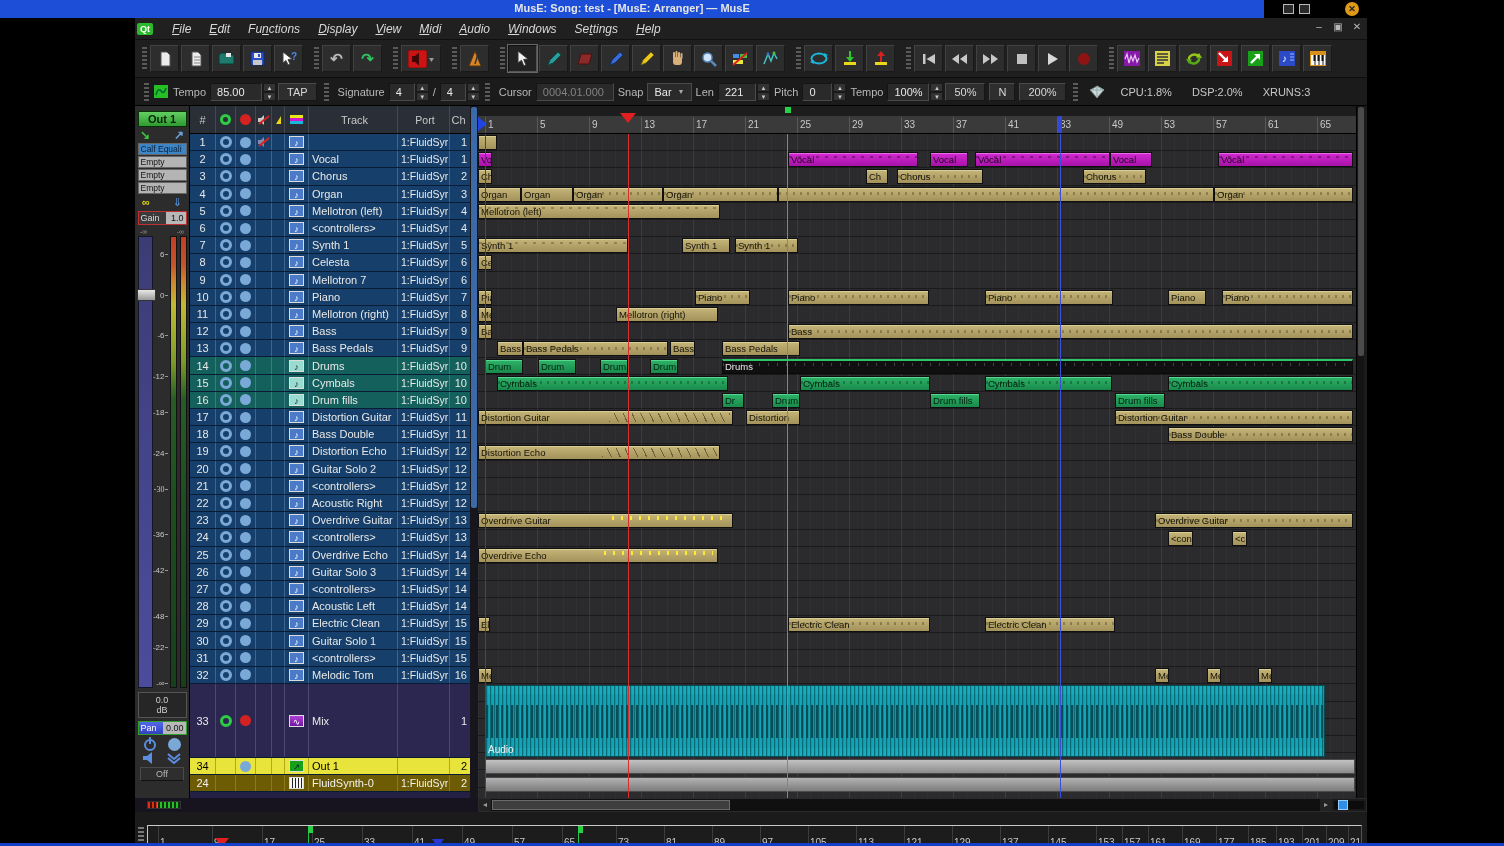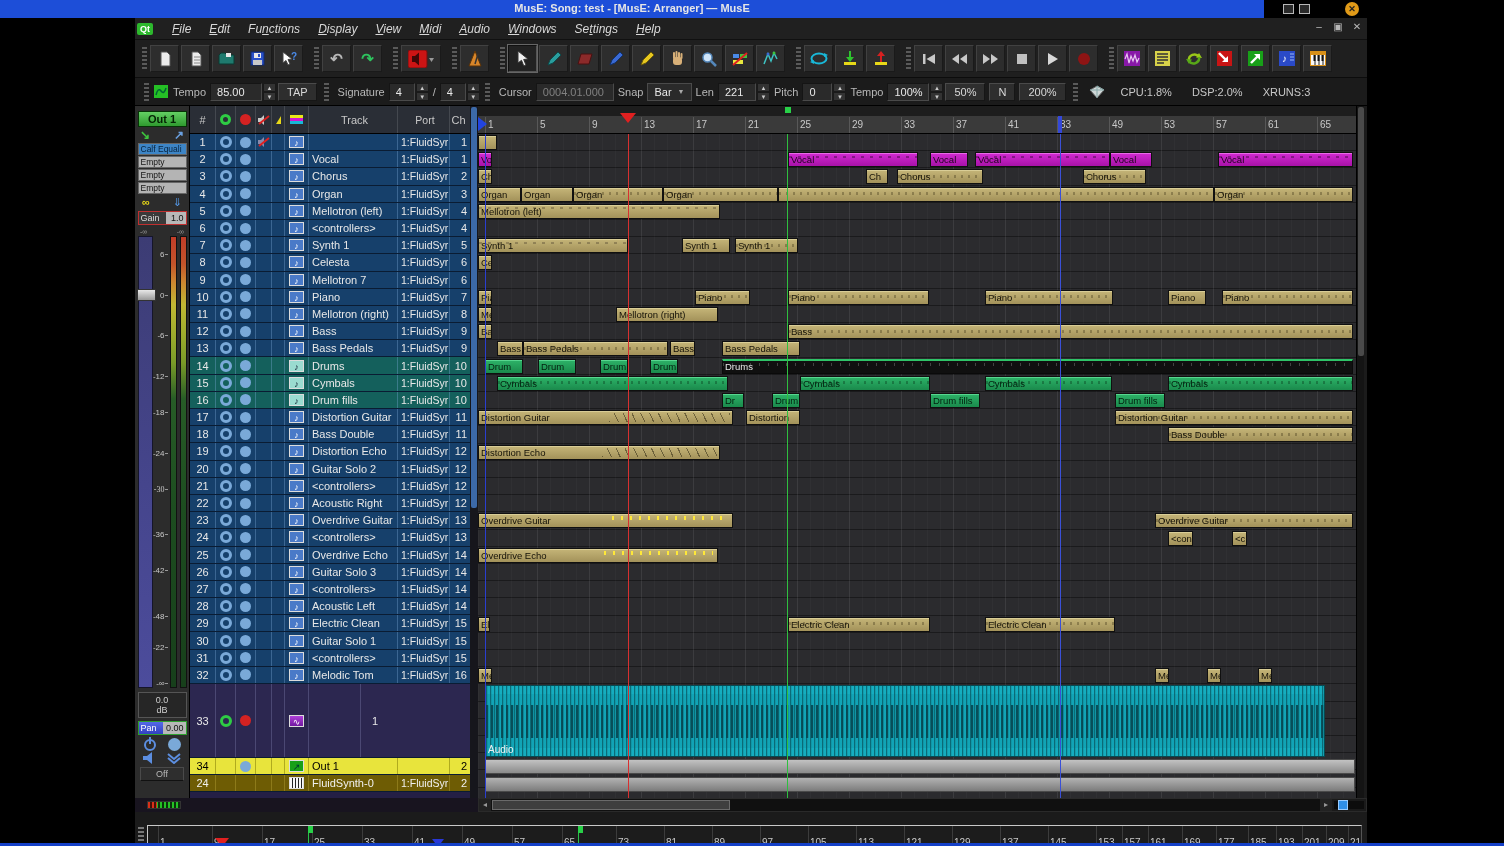--- a/index.html
+++ b/index.html
@@ -1252,20 +1252,21 @@
                 <span class="ring green"></span>
               </span>
               <span class="cell c-rec">
                 <span class="dot red"></span>
               </span>
               <span class="cell c-mute"></span>
               <span class="cell c-flag"></span>
               <span class="cell c-icon">
                 <span class="chip wave">∿</span>
               </span>
+              <span class="cell c-name">Mix</span>
               <span class="cell c-port"></span>
               <span class="cell c-ch">1</span>
             </div>
             <div class="t-row out">
               <span class="cell c-num">34</span>
               <span class="cell c-mon"></span>
               <span class="cell c-rec">
                 <span class="dot blue"></span>
               </span>
               <span class="cell c-mute"></span>

